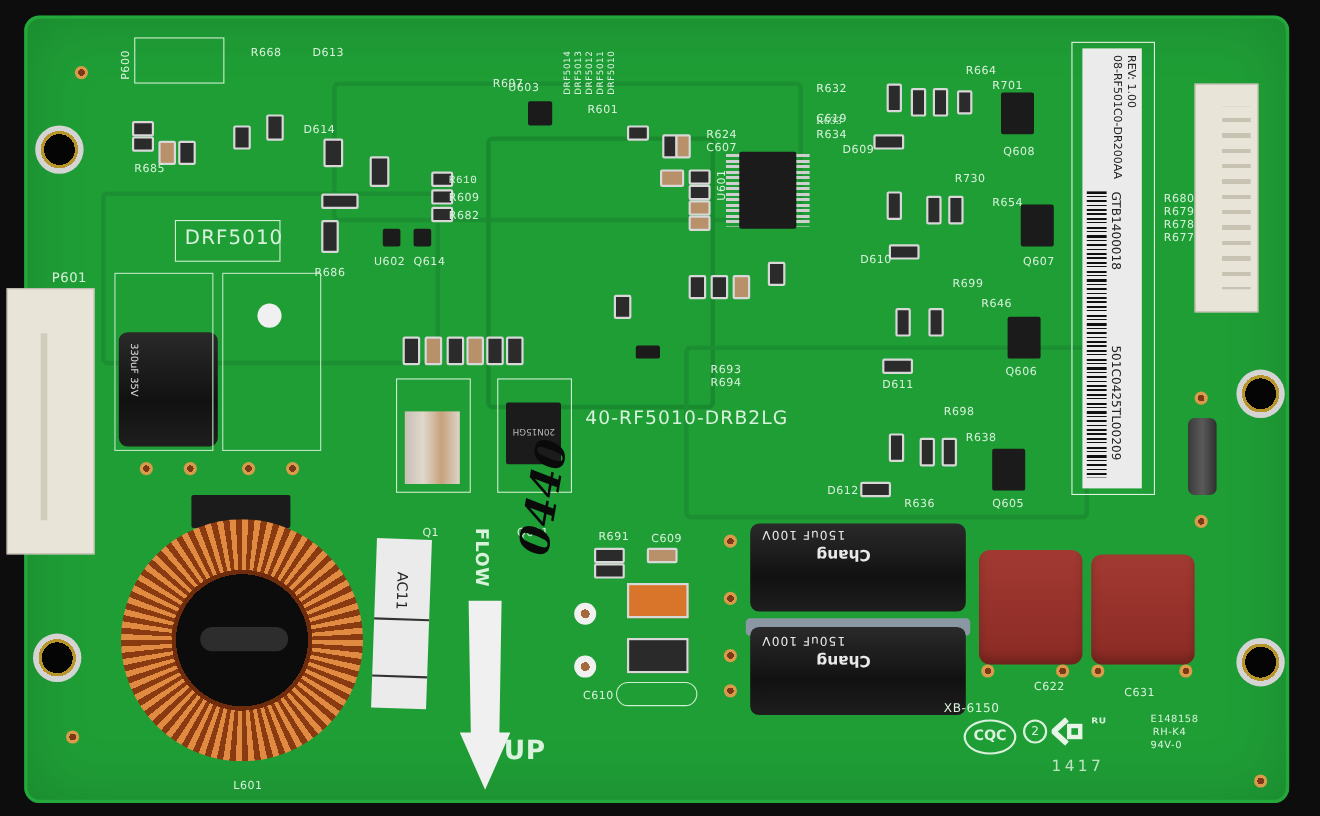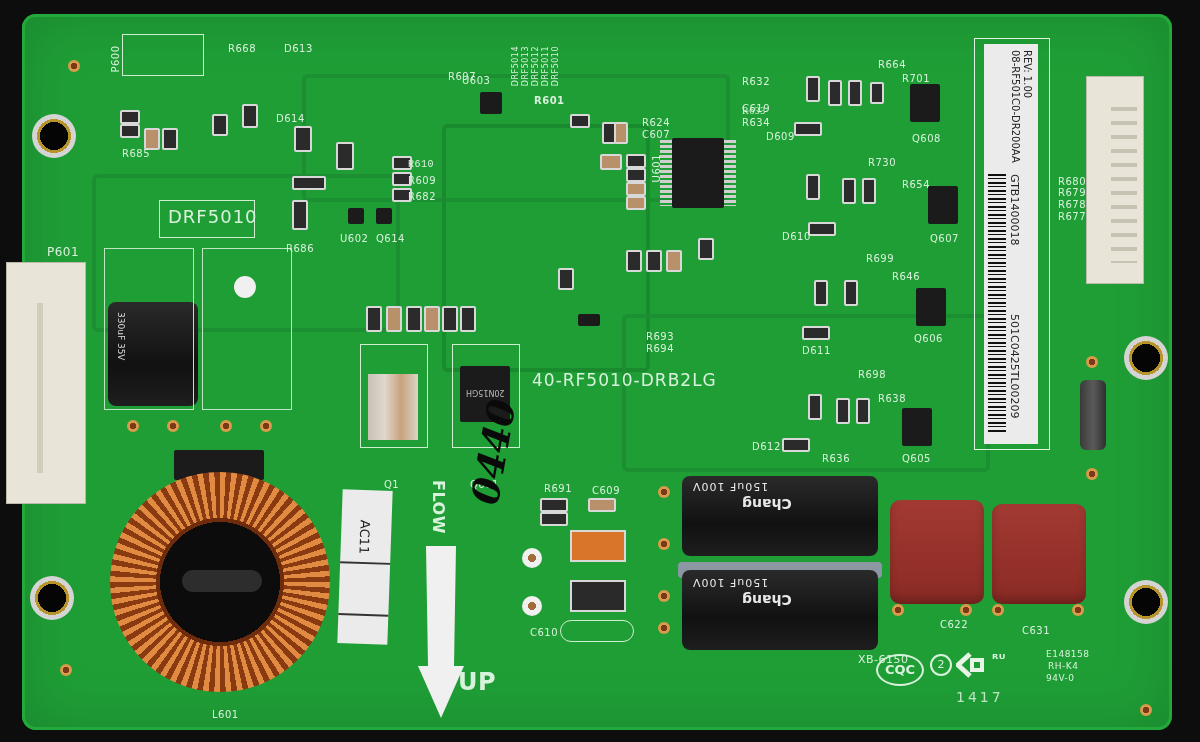--- a/index.html
+++ b/index.html
@@ -136,21 +136,21 @@
   <div class="smd" style="left:604px;top:140px;width:16px;height:10px;"></div>
   <div class="smd" style="left:604px;top:154px;width:16px;height:10px;"></div>
   <div class="smdc" style="left:604px;top:168px;width:16px;height:10px;"></div>
   <div class="smdc" style="left:604px;top:182px;width:16px;height:10px;"></div>
   <div class="smd" style="left:604px;top:236px;width:12px;height:18px;"></div>
   <div class="smd" style="left:624px;top:236px;width:12px;height:18px;"></div>
   <div class="smdc" style="left:644px;top:236px;width:12px;height:18px;"></div>
   <div class="smd" style="left:676px;top:224px;width:12px;height:18px;"></div>
   <div class="smd" style="left:536px;top:254px;width:12px;height:18px;"></div>
   <div class="ic" style="left:556px;top:300px;width:22px;height:12px;"></div>
-  <div class="silk" style="left:512px;top:82px;font-weight:bold;">R601</div>
+  <div class="silk" style="left:512px;top:82px;">R601</div>
   <div class="silk" style="left:620px;top:104px;">R624</div>
   <div class="silk" style="left:620px;top:116px;">C607</div>
   <div class="silk" style="left:624px;top:318px;">R693</div>
   <div class="silk" style="left:624px;top:330px;">R694</div>
 
   <div class="ic" style="left:888px;top:70px;width:30px;height:38px;"></div>
   <div class="silk" style="left:890px;top:120px;">Q608</div>
   <div class="ic" style="left:906px;top:172px;width:30px;height:38px;"></div>
   <div class="silk" style="left:908px;top:220px;">Q607</div>
   <div class="ic" style="left:894px;top:274px;width:30px;height:38px;"></div>
@@ -256,21 +256,21 @@
 
   <div class="cap-film" style="left:868px;top:486px;width:94px;height:104px;"></div>
   <div class="cap-film" style="left:970px;top:490px;width:94px;height:100px;"></div>
   <div class="pad" style="left:870px;top:590px;"></div>
   <div class="pad" style="left:938px;top:590px;"></div>
   <div class="pad" style="left:970px;top:590px;"></div>
   <div class="pad" style="left:1050px;top:590px;"></div>
   <div class="silk" style="left:918px;top:606px;">C622</div>
   <div class="silk" style="left:1000px;top:612px;">C631</div>
 
-  <div class="silk" style="left:836px;top:624px;font-size:11px;margin-top:16px;">XB-6150</div>
+  <div class="silk" style="left:836px;top:624px;font-size:11px;">XB-6150</div>
   <div style="position:absolute;left:854px;top:640px;width:44px;height:28px;border:2px solid #d9f2dc;border-radius:50%;color:#d9f2dc;font-size:13px;font-weight:bold;text-align:center;line-height:28px;">CQC</div>
   <div style="position:absolute;left:908px;top:640px;width:18px;height:18px;border:2px solid #d9f2dc;border-radius:50%;color:#d9f2dc;font-size:11px;text-align:center;line-height:18px;">2</div>
   <svg style="position:absolute;left:934px;top:638px;" width="32" height="26">
     <polyline points="14,2 2,13 14,24" fill="none" stroke="#e6f5e6" stroke-width="5"></polyline>
     <rect x="16" y="8" width="10" height="10" fill="none" stroke="#e6f5e6" stroke-width="4"></rect>
   </svg>
   <div class="silk" style="left:970px;top:638px;font-size:13px;font-weight:bold;">ᴿᵁ</div>
   <div class="silk" style="left:1024px;top:636px;font-size:9px;">E148158</div>
   <div class="silk" style="left:1026px;top:648px;font-size:9px;">RH-K4</div>
   <div class="silk" style="left:1024px;top:660px;font-size:9px;">94V-0</div>

